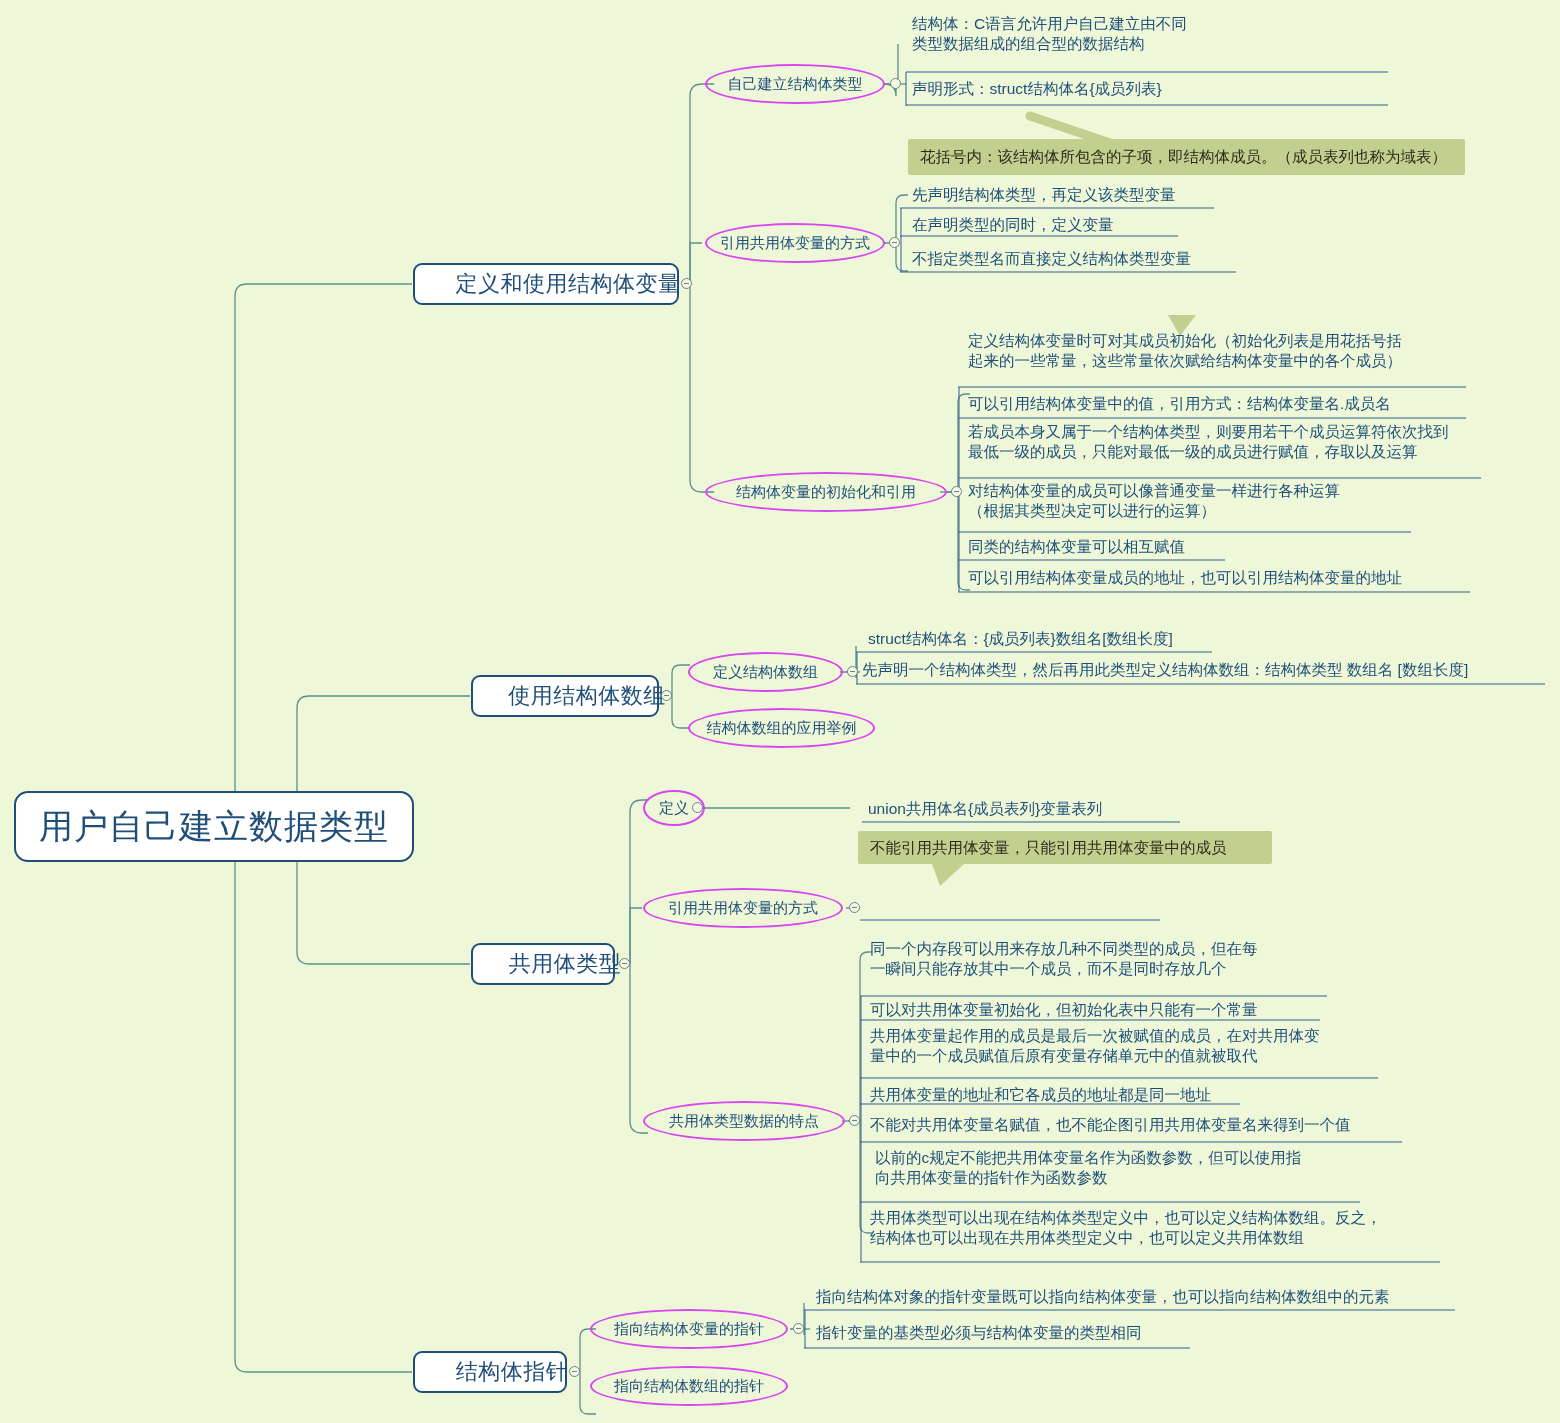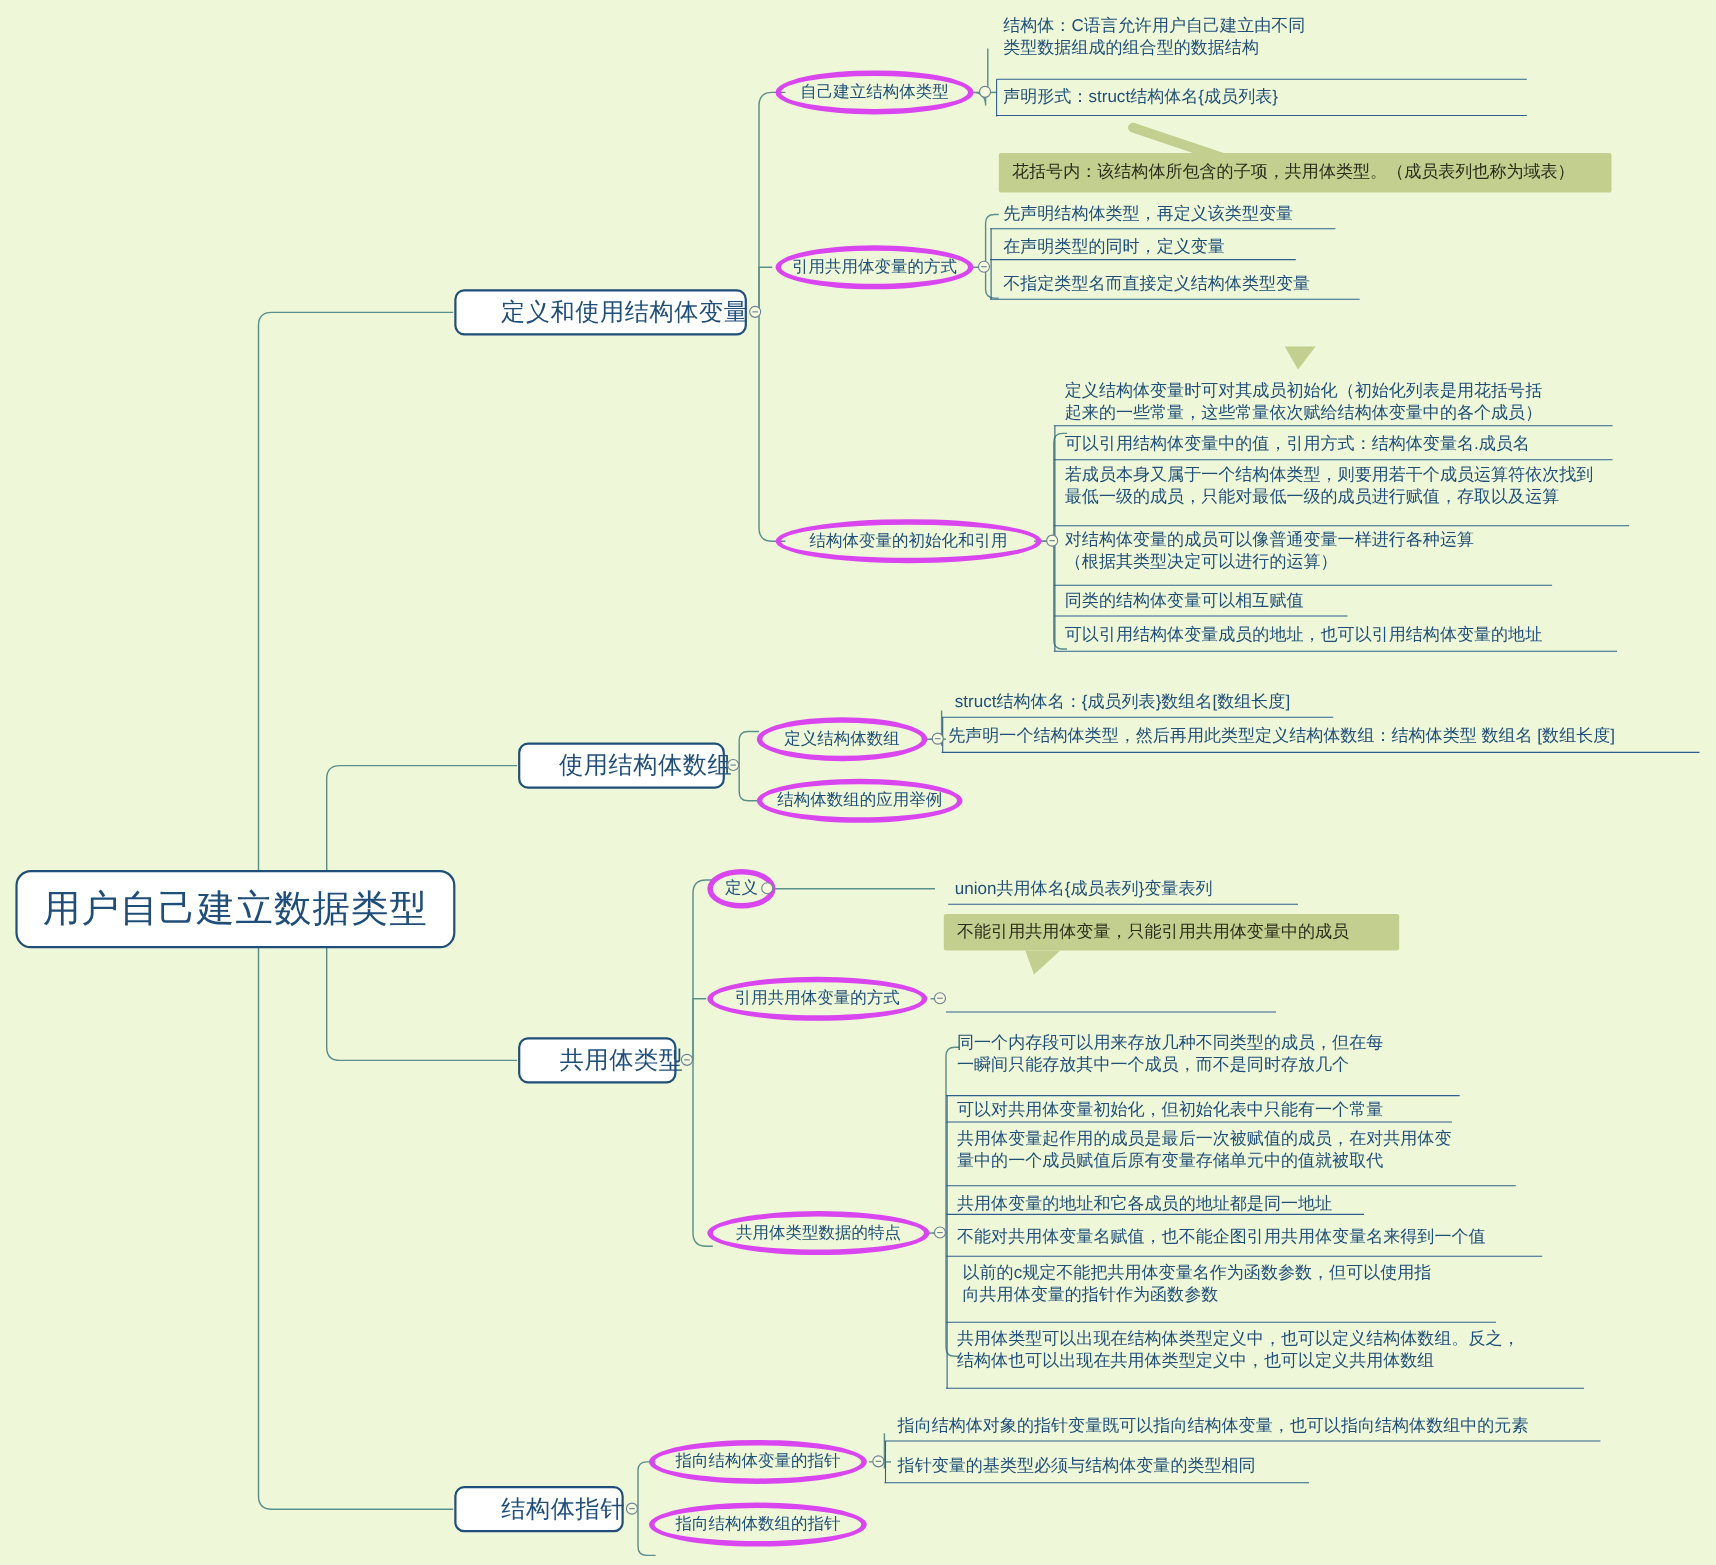--- a/index.html
+++ b/index.html
@@ -49,21 +49,21 @@
     letter-spacing: 1px;
   }
   .lvl1 {
     font-size: 22px;
     letter-spacing: .5px;
     padding-left: 44px;
   }
 
   
   .ell {
-    border: 5px solid #d946ef;
+    border: 2px solid #d946ef;
     border-radius: 50%;
     background: transparent;
     display: flex;
     align-items: center;
     justify-content: center;
     text-align: center;
     font-size: 15px;
     color: #1f4e79;
   }
 
@@ -283,35 +283,35 @@
 
   <div class="node leaf" style="left:906px; top:14px; width:480px; height:56px; align-items:flex-start;">
     <span>结构体：C语言允许用户自己建立由不同
 类型数据组成的组合型的数据结构</span>
   </div>
   <div class="node leaf" style="left:906px; top:74px; width:480px; height:30px;">
     <span>声明形式：struct结构体名{成员列表}</span>
   </div>
 
   <div class="node callout" style="left:908px; top:139px; width:557px; height:36px;">
-    <span>花括号内：该结构体所包含的子项，共用体类型。（成员表列也称为域表）</span>
+    <span>花括号内：该结构体所包含的子项，即结构体成员。（成员表列也称为域表）</span>
   </div>
 
   <div class="node leaf" style="left:906px; top:182px; width:330px; height:26px;">
     <span>先声明结构体类型，再定义该类型变量</span>
   </div>
   <div class="node leaf" style="left:906px; top:212px; width:330px; height:26px;">
     <span>在声明类型的同时，定义变量</span>
   </div>
   <div class="node leaf" style="left:906px; top:246px; width:350px; height:26px;">
     <span>不指定类型名而直接定义结构体类型变量</span>
   </div>
 
 
-  <div class="node leaf" style="left:962px; top:346px; width:520px; height:56px; align-items:flex-start;">
+  <div class="node leaf" style="left:962px; top:331px; width:520px; height:56px; align-items:flex-start;">
     <span>定义结构体变量时可对其成员初始化（初始化列表是用花括号括
 起来的一些常量，这些常量依次赋给结构体变量中的各个成员）</span>
   </div>
   <div class="node leaf" style="left:962px; top:390px; width:520px; height:28px;">
     <span>可以引用结构体变量中的值，引用方式：结构体变量名.成员名</span>
   </div>
   <div class="node leaf" style="left:962px; top:422px; width:530px; height:56px; align-items:flex-start;">
     <span>若成员本身又属于一个结构体类型，则要用若干个成员运算符依次找到
 最低一级的成员，只能对最低一级的成员进行赋值，存取以及运算</span>
   </div>

